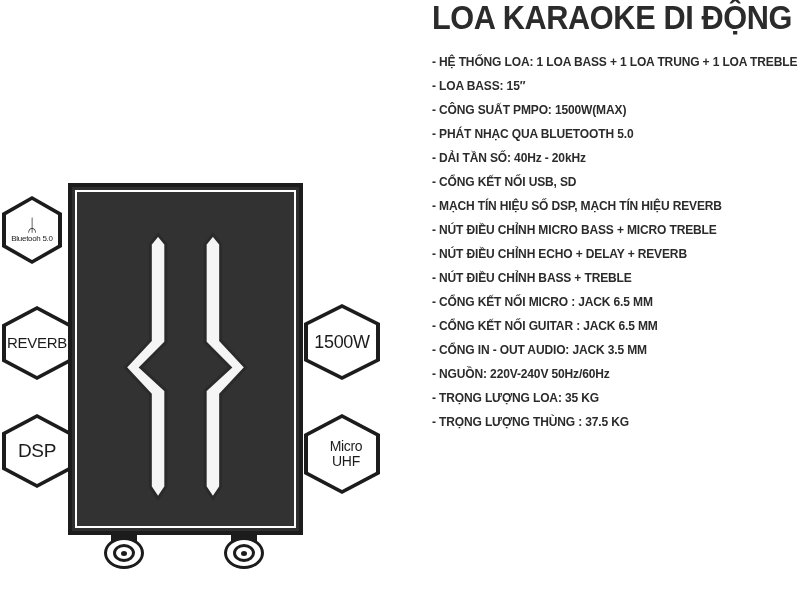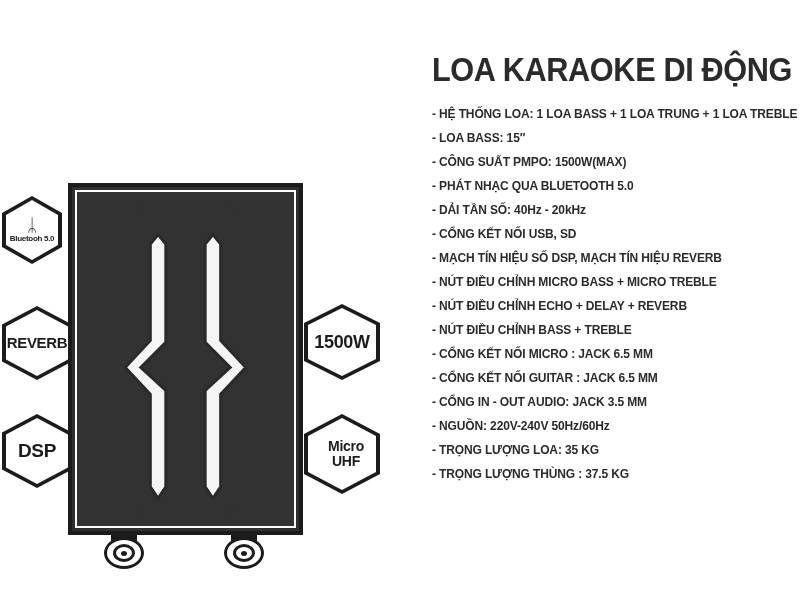--- a/index.html
+++ b/index.html
@@ -42,21 +42,21 @@
     left: 4px; top: 4px; right: 4px; bottom: 4px;
     background: #ffffff;
     clip-path: polygon(50% 0%, 100% 25%, 100% 75%, 50% 100%, 0% 75%, 0% 25%);
     display: flex;
     flex-direction: column;
     align-items: center;
     justify-content: center;
   }
   .hex-outline { background: #1c1c1c; }
   .hex-label {
-    font-weight: 700;
+    font-weight: 400;
     letter-spacing: -0.3px;
     font-family: "Liberation Sans", sans-serif;
     color: #1c1c1c;
   }
 
   #badge-bluetooth { left: 2px;  top: 196px; width: 60px; height: 68px; }
   #badge-reverb    { left: 2px;  top: 306px; width: 70px; height: 74px; }
   #badge-dsp       { left: 2px;  top: 414px; width: 70px; height: 74px; }
   #badge-tws       { left: 308px; top: 198px; width: 68px; height: 72px; }
   #badge-power     { left: 304px; top: 304px; width: 76px; height: 76px; }
@@ -161,21 +161,20 @@
     background: #1c1c1c;
   }
   #caster-left  { left: 104px; top: 531px; width: 40px; height: 40px; }
   #caster-right { left: 224px; top: 531px; width: 40px; height: 40px; }
 
   
   #spec-panel {
     position: absolute;
     left: 432px; top: 0;
     width: 368px; height: 600px;
-    padding-top: 52px;
   }
   #product-title {
     font-family: "Liberation Sans", sans-serif;
     font-weight: 700;
     font-size: 33px;
     color: #2b2b2b;
     letter-spacing: -0.4px;
     transform: scaleX(0.93);
     transform-origin: left center;
     white-space: nowrap;

